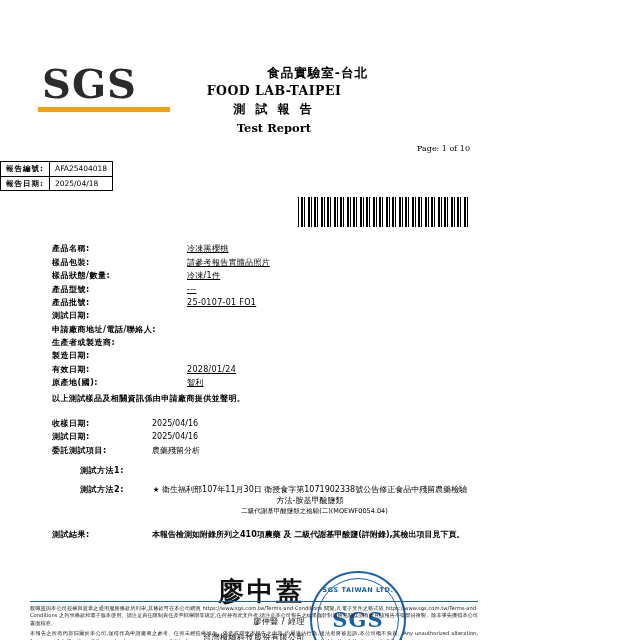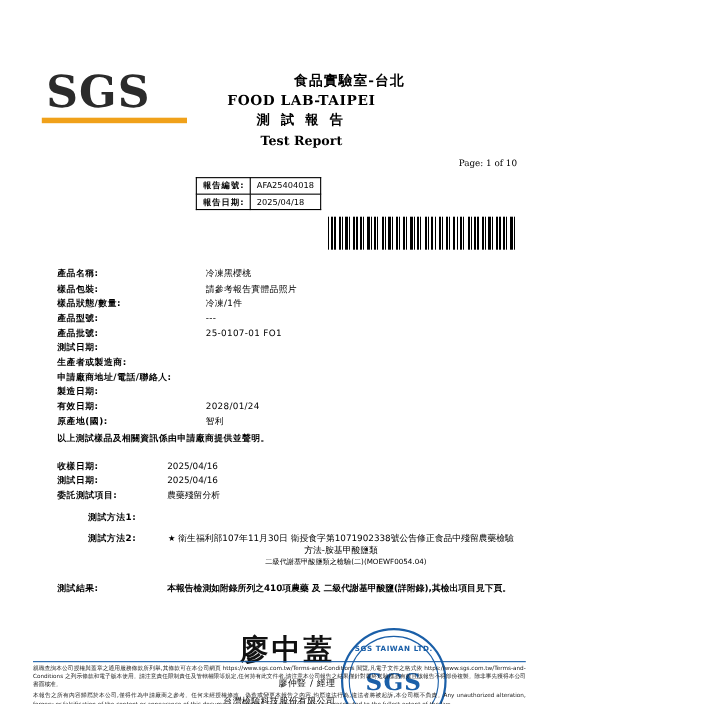--- a/index.html
+++ b/index.html
@@ -89,21 +89,21 @@
     text-align: right;
     font-size: 8px;
     padding: 6px 38px 0 0;
     font-family: "DejaVu Serif", serif;
   }
 
   
   .meta-wrap {
     margin: 8px 38px 0 0;
     display: flex;
-    justify-content: center;
+    justify-content: flex-start;
   }
   .meta-table {
     border-collapse: collapse;
     font-size: 7.5px;
   }
   .meta-table td {
     border: 1px solid #000;
     padding: 2px 5px;
     line-height: 1.3;
     white-space: nowrap;
@@ -145,20 +145,21 @@
   }
   .flabel {
     flex: 0 0 135px;
     font-weight: bold;
     letter-spacing: 0.5px;
     white-space: nowrap;
   }
   .fvalue {
     flex: 1;
     letter-spacing: 0.3px;
+    text-decoration: underline;
   }
   .note-line {
     font-size: 8px;
     font-weight: bold;
     margin-top: 3px;
     letter-spacing: 0.4px;
   }
   .gap { height: 14px; }
 
   .mrow {
@@ -383,25 +384,25 @@
     </div>
     <div class="frow">
       <div class="flabel">產品批號:</div>
       <div class="fvalue">25-0107-01 FO1</div>
     </div>
     <div class="frow">
       <div class="flabel">測試日期:</div>
       <div class="fvalue"></div>
     </div>
     <div class="frow">
+      <div class="flabel">申請廠商地址/電話/聯絡人:</div>
+      <div class="fvalue"></div>
+    </div>
+    <div class="frow">
       <div class="flabel">生產者或製造商:</div>
-      <div class="fvalue"></div>
-    </div>
-    <div class="frow">
-      <div class="flabel">申請廠商地址/電話/聯絡人:</div>
       <div class="fvalue"></div>
     </div>
     <div class="frow">
       <div class="flabel">製造日期:</div>
       <div class="fvalue"></div>
     </div>
     <div class="frow">
       <div class="flabel">有效日期:</div>
       <div class="fvalue">2028/01/24</div>
     </div>

